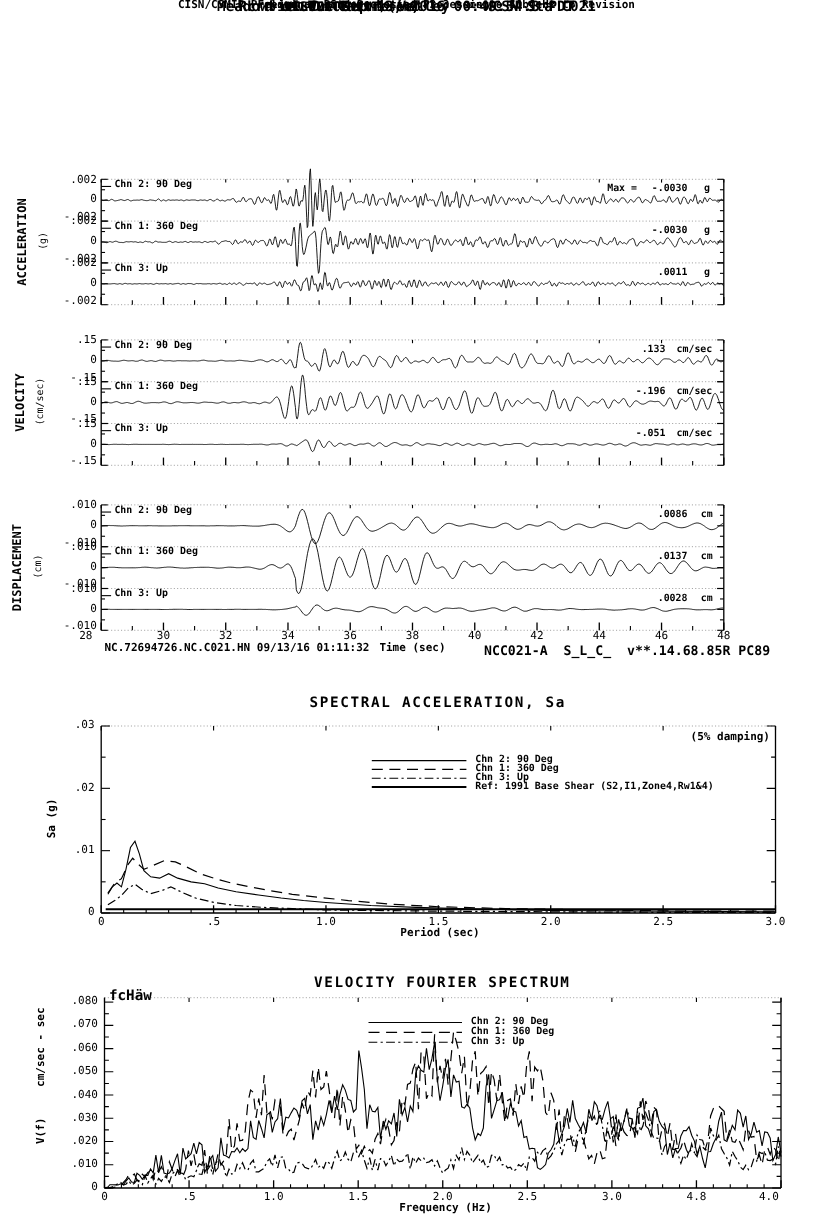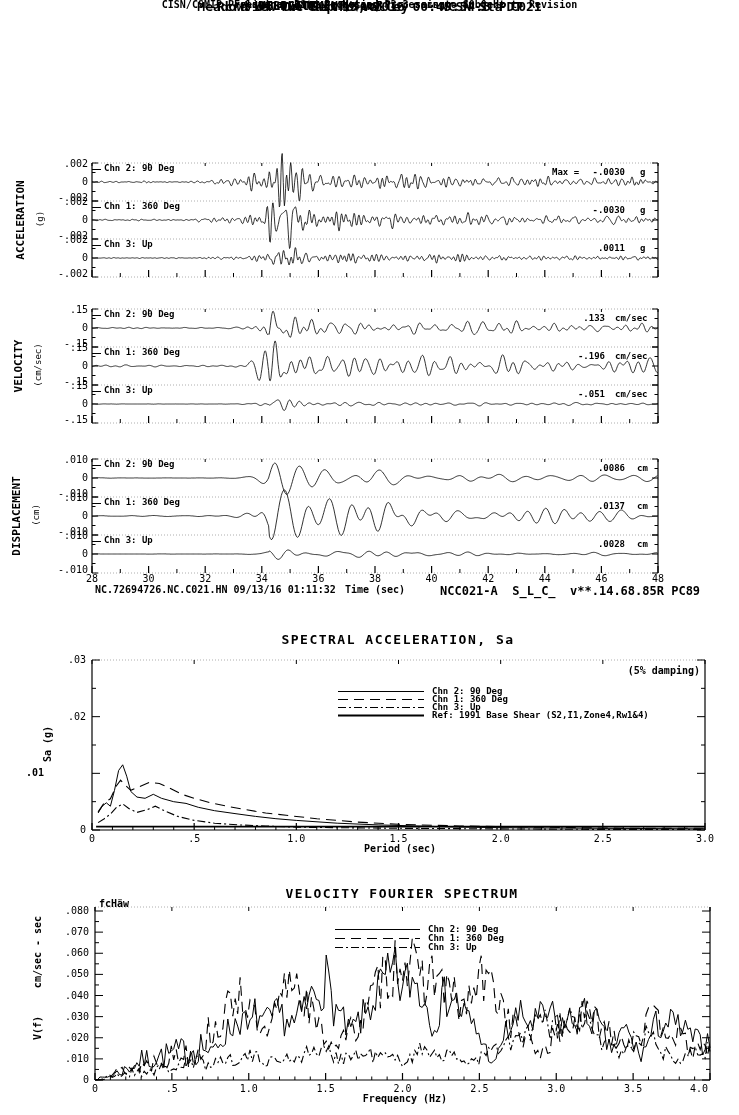--- a/index.html
+++ b/index.html
@@ -466,21 +466,21 @@
   <div class="t b c" style="left:57px;top:633px;width:682px;font-size:13px;letter-spacing:1.5px">SPECTRAL ACCELERATION, Sa</div>
   <div class="t b r" style="left:560px;top:666px;width:140px;font-size:10px">(5% damping)</div>
   <div class="t b v" style="left:48px;top:744px;font-size:10px">Sa (g)</div>
   <div class="t b c" style="left:325px;top:844px;width:150px;font-size:10px">Period (sec)</div>
   <div class="t b" style="left:432px;top:687px;font-size:9px">Chn 2: 90 Deg</div>
   <div class="t b" style="left:432px;top:695px;font-size:9px">Chn 1: 360 Deg</div>
   <div class="t b" style="left:432px;top:703px;font-size:9px">Chn 3: Up</div>
   <div class="t b" style="left:432px;top:711px;font-size:9px">Ref: 1991 Base Shear (S2,I1,Zone4,Rw1&amp;4)</div>
 
   <div class="t b c" style="left:65px;top:887px;width:674px;font-size:13px;letter-spacing:1.5px">VELOCITY FOURIER SPECTRUM</div>
-  <div class="t b" style="left:99px;top:899px;font-size:10px">fcHäw</div>
+  <div class="t b" style="left:99px;top:899px;font-size:13px">fcHäw</div>
   <div class="t b v" style="left:38px;top:952px;font-size:10px">cm/sec - sec</div>
   <div class="t b v" style="left:38px;top:1028px;font-size:10px">V(f)</div>
   <div class="t b c" style="left:325px;top:1094px;width:160px;font-size:10px">Frequency (Hz)</div>
   <div class="t b" style="left:428px;top:925px;font-size:9px">Chn 2: 90 Deg</div>
   <div class="t b" style="left:428px;top:934px;font-size:9px">Chn 1: 360 Deg</div>
   <div class="t b" style="left:428px;top:943px;font-size:9px">Chn 3: Up</div>
 <div class="tick-label" style="left: 28px; width: 60px; text-align: right; top: 159px;">.002</div>
     <div class="tick-label" style="left: 28px; width: 60px; text-align: right; top: 177px;">0</div>
     <div class="tick-label" style="left: 28px; width: 60px; text-align: right; top: 193px;">-.002</div>
     <div class="tick-label" style="left: 28px; width: 60px; text-align: right; top: 197px;">.002</div>
@@ -500,34 +500,34 @@
     <div class="tick-label" style="left: 28px; width: 60px; text-align: right; top: 415px;">-.15</div>
     <div class="tick-label" style="left: 28px; width: 60px; text-align: right; top: 455px;">.010</div>
     <div class="tick-label" style="left: 28px; width: 60px; text-align: right; top: 473px;">0</div>
     <div class="tick-label" style="left: 28px; width: 60px; text-align: right; top: 489px;">-.010</div>
     <div class="tick-label" style="left: 28px; width: 60px; text-align: right; top: 493px;">.010</div>
     <div class="tick-label" style="left: 28px; width: 60px; text-align: right; top: 511px;">0</div>
     <div class="tick-label" style="left: 28px; width: 60px; text-align: right; top: 527px;">-.010</div>
     <div class="tick-label" style="left: 28px; width: 60px; text-align: right; top: 531px;">.010</div>
     <div class="tick-label" style="left: 28px; width: 60px; text-align: right; top: 549px;">0</div>
     <div class="tick-label" style="left: 28px; width: 60px; text-align: right; top: 565px;">-.010</div>
-    <div class="tick-label" style="left: 72px; width: 40px; text-align: center; top: 574px;">28</div>
+    <div class="tick-label" style="left: 72px; width: 40px; top: 574px;">28</div>
     <div class="tick-label" style="left: 128.6px; width: 40px; text-align: center; top: 574px;">30</div>
     <div class="tick-label" style="left: 185.2px; width: 40px; text-align: center; top: 574px;">32</div>
     <div class="tick-label" style="left: 241.8px; width: 40px; text-align: center; top: 574px;">34</div>
     <div class="tick-label" style="left: 298.4px; width: 40px; text-align: center; top: 574px;">36</div>
     <div class="tick-label" style="left: 355px; width: 40px; text-align: center; top: 574px;">38</div>
     <div class="tick-label" style="left: 411.6px; width: 40px; text-align: center; top: 574px;">40</div>
     <div class="tick-label" style="left: 468.2px; width: 40px; text-align: center; top: 574px;">42</div>
     <div class="tick-label" style="left: 524.8px; width: 40px; text-align: center; top: 574px;">44</div>
     <div class="tick-label" style="left: 581.4px; width: 40px; text-align: center; top: 574px;">46</div>
     <div class="tick-label" style="left: 638px; width: 40px; text-align: center; top: 574px;">48</div>
     <div class="tick-label" style="left: 26px; width: 60px; text-align: right; top: 655px;">.03</div>
     <div class="tick-label" style="left: 26px; width: 60px; text-align: right; top: 711.667px;">.02</div>
-    <div class="tick-label" style="left: 26px; width: 60px; text-align: left; top: 768.333px; font-weight: bold;">.01</div>
+    <div class="tick-label" style="left: 26px; width: 60px; text-align: right; top: 768.333px;">.01</div>
     <div class="tick-label" style="left: 26px; width: 60px; text-align: right; top: 825px;">0</div>
     <div class="tick-label" style="left: 72px; width: 40px; text-align: center; top: 834px;">0</div>
     <div class="tick-label" style="left: 174.167px; width: 40px; text-align: center; top: 834px;">.5</div>
     <div class="tick-label" style="left: 276.333px; width: 40px; text-align: center; top: 834px;">1.0</div>
     <div class="tick-label" style="left: 378.5px; width: 40px; text-align: center; top: 834px;">1.5</div>
     <div class="tick-label" style="left: 480.667px; width: 40px; text-align: center; top: 834px;">2.0</div>
     <div class="tick-label" style="left: 582.833px; width: 40px; text-align: center; top: 834px;">2.5</div>
     <div class="tick-label" style="left: 685px; width: 40px; text-align: center; top: 834px;">3.0</div>
     <div class="tick-label" style="left: 29px; width: 60px; text-align: right; top: 906px;">.080</div>
     <div class="tick-label" style="left: 29px; width: 60px; text-align: right; top: 927.125px;">.070</div>
@@ -538,15 +538,15 @@
     <div class="tick-label" style="left: 29px; width: 60px; text-align: right; top: 1032.75px;">.020</div>
     <div class="tick-label" style="left: 29px; width: 60px; text-align: right; top: 1053.88px;">.010</div>
     <div class="tick-label" style="left: 29px; width: 60px; text-align: right; top: 1075px;">0</div>
     <div class="tick-label" style="left: 75px; width: 40px; text-align: center; top: 1084px;">0</div>
     <div class="tick-label" style="left: 151.875px; width: 40px; text-align: center; top: 1084px;">.5</div>
     <div class="tick-label" style="left: 228.75px; width: 40px; text-align: center; top: 1084px;">1.0</div>
     <div class="tick-label" style="left: 305.625px; width: 40px; text-align: center; top: 1084px;">1.5</div>
     <div class="tick-label" style="left: 382.5px; width: 40px; text-align: center; top: 1084px;">2.0</div>
     <div class="tick-label" style="left: 459.375px; width: 40px; text-align: center; top: 1084px;">2.5</div>
     <div class="tick-label" style="left: 536.25px; width: 40px; text-align: center; top: 1084px;">3.0</div>
-    <div class="tick-label" style="left: 613.125px; width: 40px; text-align: center; top: 1084px;">3.5</div>
+    <div class="tick-label" style="left: 613.125px; width: 40px; text-align: center; top: 1084px;">4.8</div>
     <div class="tick-label" style="left: 690px; width: 40px; text-align: left; top: 1084px;">4.0</div>
   </div>
 
 </body></html>

